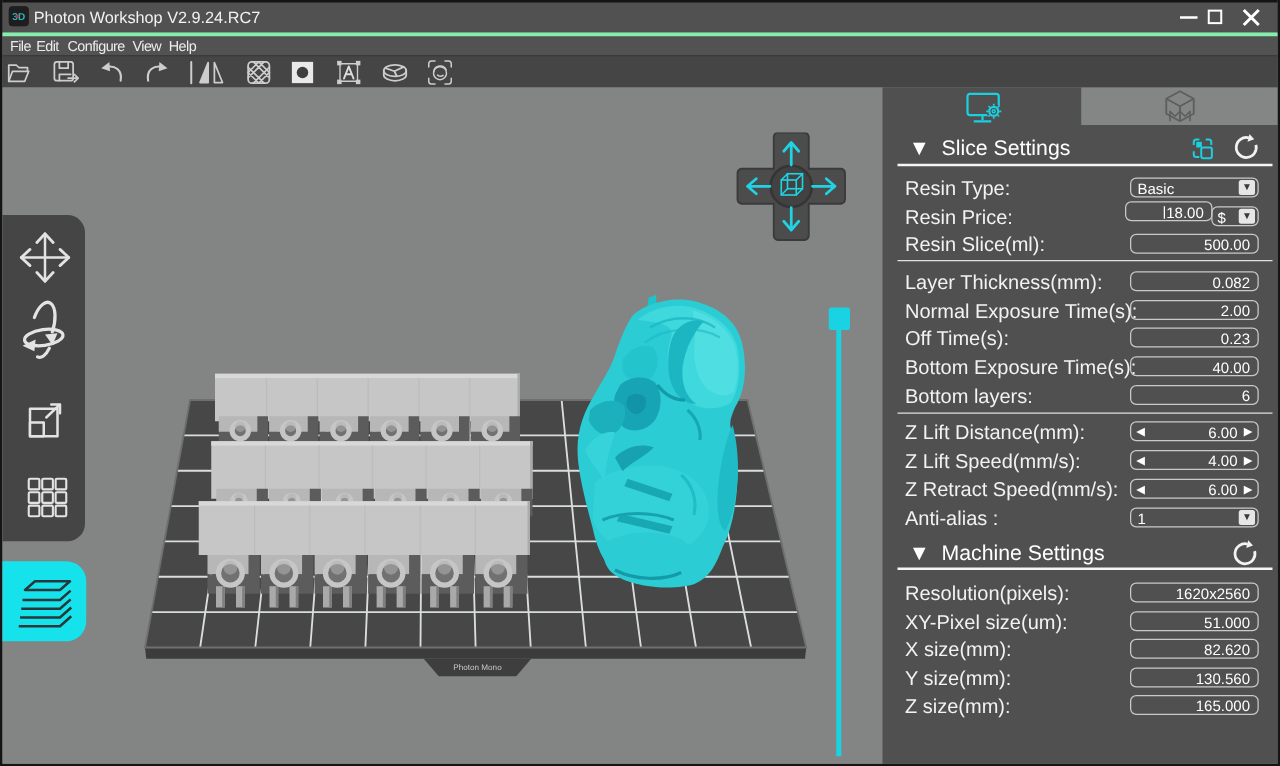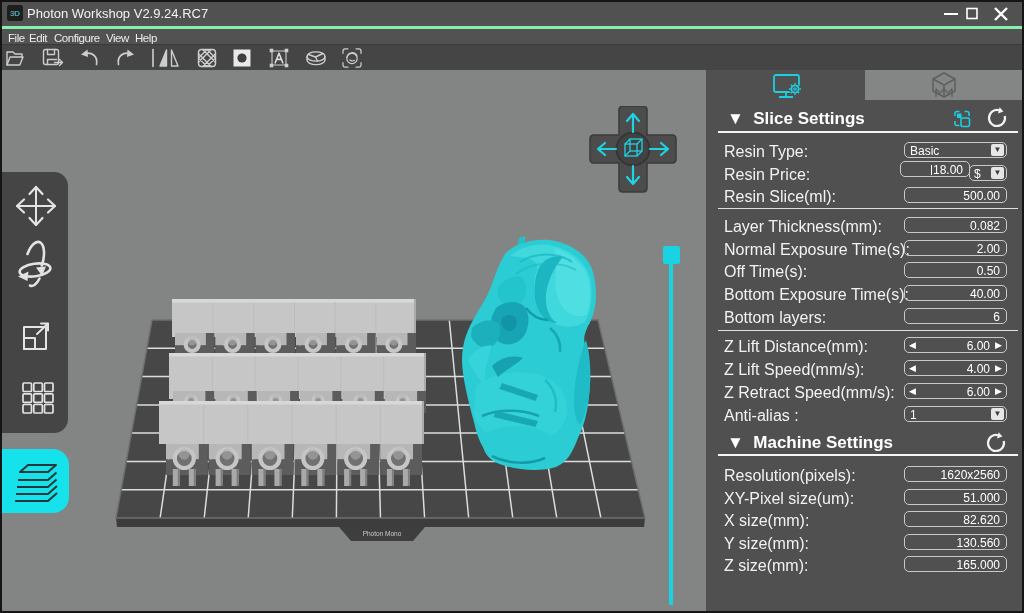--- a/index.html
+++ b/index.html
@@ -20,21 +20,21 @@
 #toolpanel{left:0;top:102px;width:66px;height:261px;background:#454545;border-radius:0 14px 14px 0}
 #layersbtn{left:0;top:379px;width:67px;height:64px;background:#15e2ea;border-radius:0 16px 16px 0}
 
 #navcross{left:586px;top:36px;width:94px;height:94px}
 
 #slider{left:667px;top:180px;width:4px;height:355px;background:#19d2e2}
 #sliderhandle{left:661px;top:176px;width:17px;height:18px;background:#19d2e2;border-radius:2px}
 
 #rpanel{left:706px;top:70px;width:316px;height:541px;background:#505050}
 #tab2{position:absolute;left:159px;top:0;width:157px;height:30px;background:#848686}
-.hdr{position:absolute;left:21px;font-size:17px;font-weight:bold;color:#fff}
+.hdr{position:absolute;left:21px;font-size:17px;font-weight:normal;color:#fff}
 .hdrline{position:absolute;left:12px;width:300px;height:2px;background:#f5f5f5}
 .lbl{position:absolute;left:18px;font-size:16px;color:#f2f2f2}
 .fld{position:absolute;left:198px;width:103px;height:16px;border:1px solid #c9c9c9;border-radius:5px;font-size:12px;color:#fff;text-align:right;padding:1px 6px 0 0}
 .sep{position:absolute;left:12px;width:300px;height:1px;background:#e0e0e0}
 .ddbtn{position:absolute;right:2px;top:1px;width:13px;height:12px;background:#e6e6e6;border-radius:2px;color:#3a3a3a;font-size:8px;text-align:center;line-height:12px}
 .spl{position:absolute;left:4px;top:2px;color:#fff;font-size:9px}
 .spr{position:absolute;right:4px;top:2px;color:#fff;font-size:9px}
 </style></head><body>
 <div class="abs" id="titlebar"></div>
 <div class="abs" id="frameL"></div>
@@ -419,21 +419,21 @@
   <div class="fld" style="top:91px;left:194px;width:70px"><span style="display:inline-block;width:1px;height:10px;background:#fff;vertical-align:-1px;margin-right:1px"></span>18.00</div>
   <div class="fld" style="top:95px;left:263px;width:38px;text-align:left;padding-left:4px">$<span class="ddbtn">▼</span></div>
   <div class="lbl" style="top:118px">Resin Slice(ml):</div>
   <div class="fld" style="top:117px">500.00</div>
   <div class="sep" style="top:138px"></div>
   <div class="lbl" style="top:148px">Layer Thickness(mm):</div>
   <div class="fld" style="top:147px">0.082</div>
   <div class="lbl" style="top:171px">Normal Exposure Time(s):</div>
   <div class="fld" style="top:170px">2.00</div>
   <div class="lbl" style="top:193px">Off Time(s):</div>
-  <div class="fld" style="top:192px">0.50</div>
+  <div class="fld" style="top:192px">0.23</div>
   <div class="lbl" style="top:216px">Bottom Exposure Time(s):</div>
   <div class="fld" style="top:215px">40.00</div>
   <div class="lbl" style="top:239px">Bottom layers:</div>
   <div class="fld" style="top:238px">6</div>
   <div class="sep" style="top:260px"></div>
   <div class="lbl" style="top:268px">Z Lift Distance(mm):</div>
   <div class="fld" style="top:267px;padding-right:16px">6.00<span class="spl">◀</span><span class="spr">▶</span></div>
   <div class="lbl" style="top:291px">Z Lift Speed(mm/s):</div>
   <div class="fld" style="top:290px;padding-right:16px">4.00<span class="spl">◀</span><span class="spr">▶</span></div>
   <div class="lbl" style="top:314px">Z Retract Speed(mm/s):</div>

